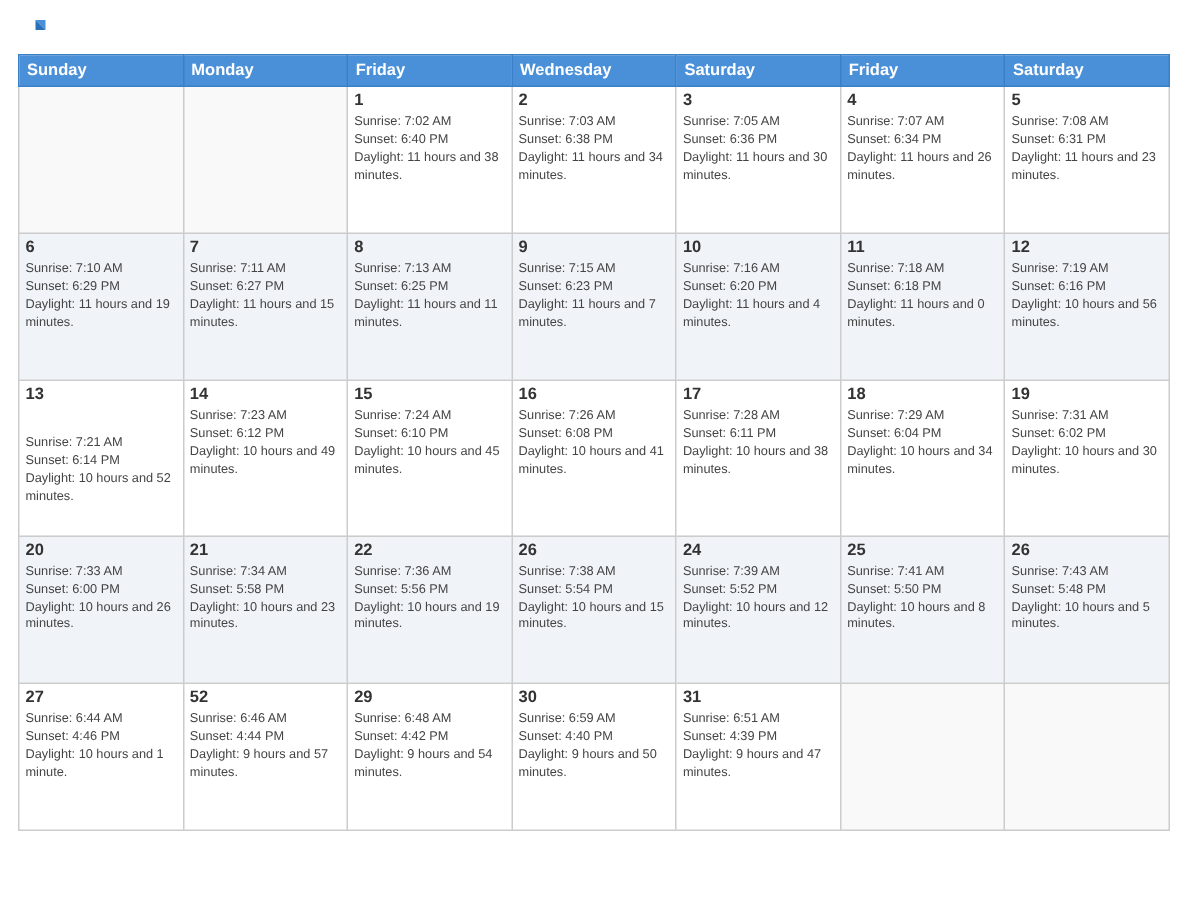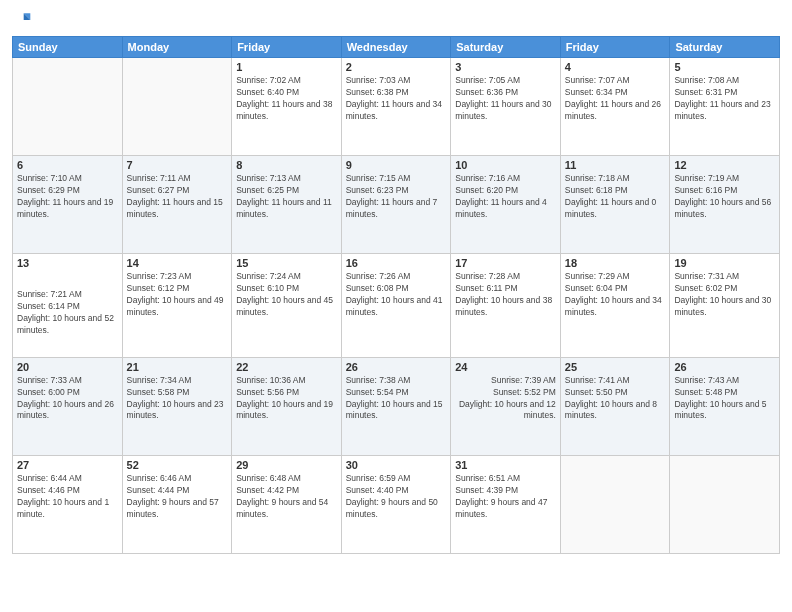--- a/index.html
+++ b/index.html
@@ -255,33 +255,33 @@
 Daylight: 10 hours and 26 minutes.</div>
           </td>
           <td>
             <div class="day-num">21</div>
             <div class="day-detail" style="white-space: pre-line;">Sunrise: 7:34 AM
 Sunset: 5:58 PM
 Daylight: 10 hours and 23 minutes.</div>
           </td>
           <td>
             <div class="day-num">22</div>
-            <div class="day-detail" style="white-space: pre-line;">Sunrise: 10:36 AM
+            <div class="day-detail" style="white-space: pre-line;">Sunrise: 7:36 AM
 Sunset: 5:56 PM
 Daylight: 10 hours and 19 minutes.</div>
           </td>
           <td>
             <div class="day-num">26</div>
             <div class="day-detail" style="white-space: pre-line;">Sunrise: 7:38 AM
 Sunset: 5:54 PM
 Daylight: 10 hours and 15 minutes.</div>
           </td>
           <td>
             <div class="day-num">24</div>
-            <div class="day-detail" style="white-space: pre-line; text-align: right;">Sunrise: 7:39 AM
+            <div class="day-detail" style="white-space: pre-line;">Sunrise: 7:39 AM
 Sunset: 5:52 PM
 Daylight: 10 hours and 12 minutes.</div>
           </td>
           <td>
             <div class="day-num">25</div>
             <div class="day-detail" style="white-space: pre-line;">Sunrise: 7:41 AM
 Sunset: 5:50 PM
 Daylight: 10 hours and 8 minutes.</div>
           </td>
           <td>

